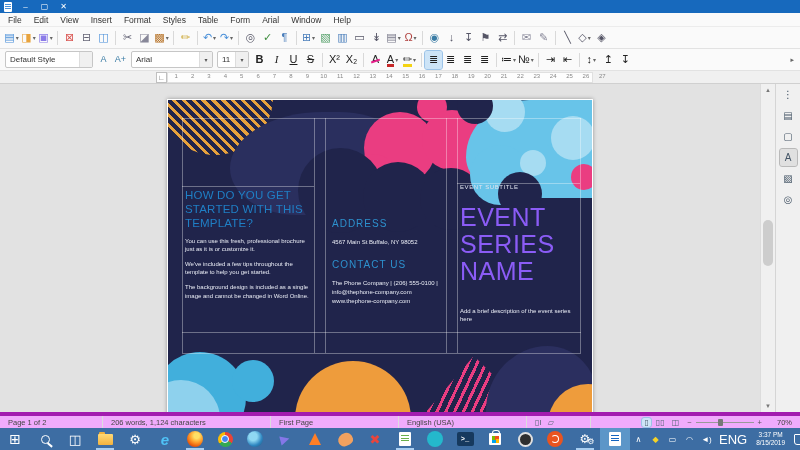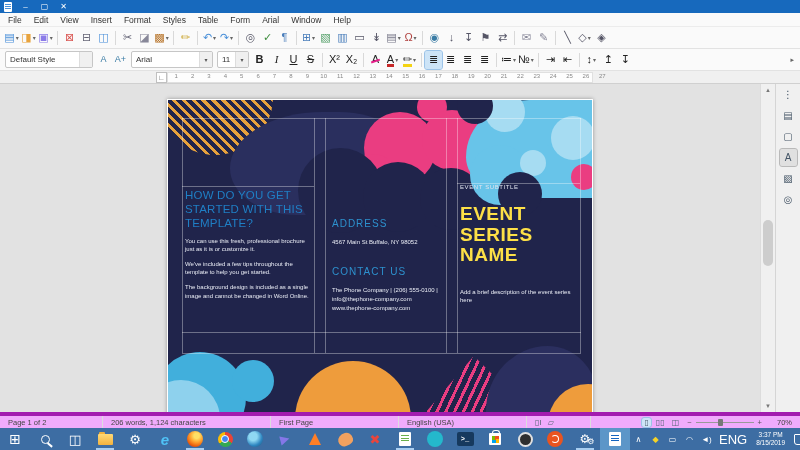--- a/index.html
+++ b/index.html
@@ -56,27 +56,27 @@
 .gv{position:absolute;width:1px;background:rgba(255,255,255,.35);z-index:1}
 .gh{position:absolute;height:1px;background:rgba(255,255,255,.35);z-index:1}
 .col{position:absolute;z-index:2}
 .col-left{left:17px;top:88px;width:124px}
 .col-heading{font-size:11.5px;line-height:1.22;color:#1f7fc5;letter-spacing:.2px}
 .col-body{margin-top:6px}
 .para{font-size:6px;line-height:1.35;color:#e9ecf5;margin-top:7px}
 .col-mid{left:164px;top:118px;width:128px;text-align:left}
 .mid-head{font-size:10px;color:#2d91ce;letter-spacing:1px}
 .mid-text{font-size:6px;color:#e9ecf5;line-height:1.4;margin-top:9px}
-.contact-head{margin-top:20px}
+.contact-head{margin-top:13px}
 .mid-line{font-size:6px;color:#e9ecf5;line-height:1.45}
 .mid-lines{margin-top:9px}
 .col-right{left:292px;top:84px;width:122px}
 .subtitle{font-size:6px;color:#dfe3ee;letter-spacing:.6px}
 .event-title{margin-top:14px}
-.ev-line{font-size:19px;font-weight:bold;color:#fde047;line-height:1.08;letter-spacing:.5px}
+.ev-line{font-size:25px;font-weight:normal;color:#8b5cf6;line-height:1.08;letter-spacing:.5px}
 .event-desc{margin-top:22px;font-size:6px;color:#e9ecf5;line-height:1.4}
 
 
 .vscroll{position:absolute;right:25px;top:0;bottom:0;width:15px;background:#f0f0f0;border-left:1px solid #dcdcdc}
 .sarrow{position:absolute;left:0;width:14px;height:12px;font-size:6px;color:#777;text-align:center;line-height:12px}
 .thumb{position:absolute;left:2px;width:10px;top:136px;height:46px;background:#cdcdcd;border-radius:5px}
 .sidestrip{position:absolute;right:0;top:0;bottom:0;width:25px;background:#f0f0f0;border-left:1px solid #d5d5d5;display:flex;flex-direction:column;align-items:center;padding-top:2px;gap:4px}
 .side-i{width:17px;height:17px;display:flex;align-items:center;justify-content:center;border-radius:2px}
 .side-i .g{font-size:10px;color:#456}
 .side-i.active{background:#e0e0e0;outline:1px solid #b9b9b9}

